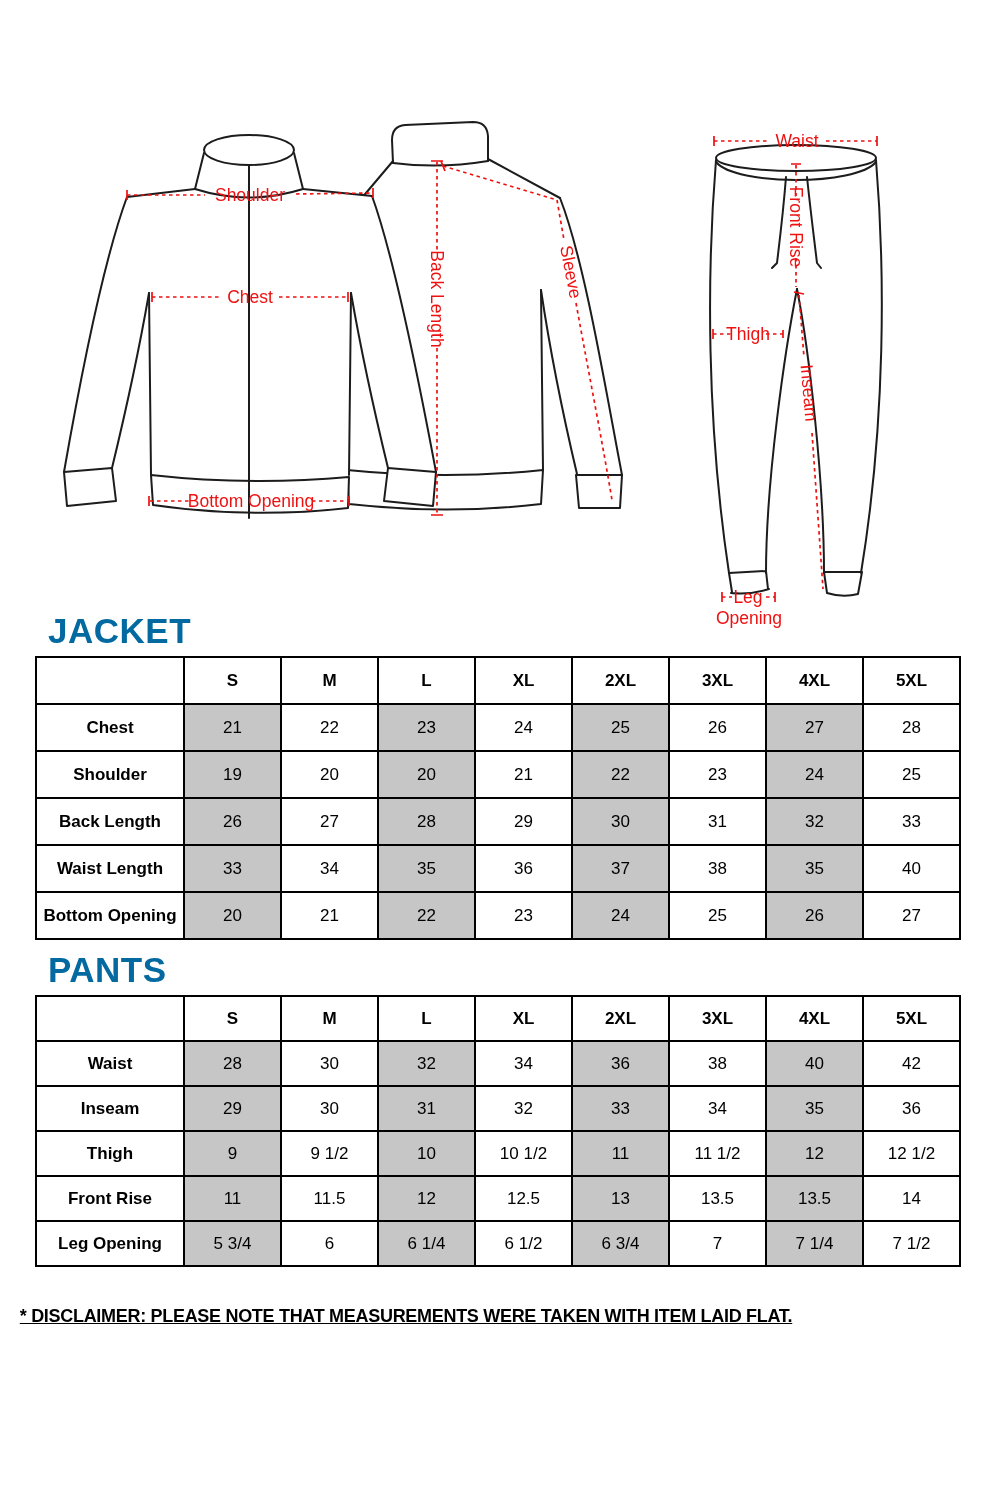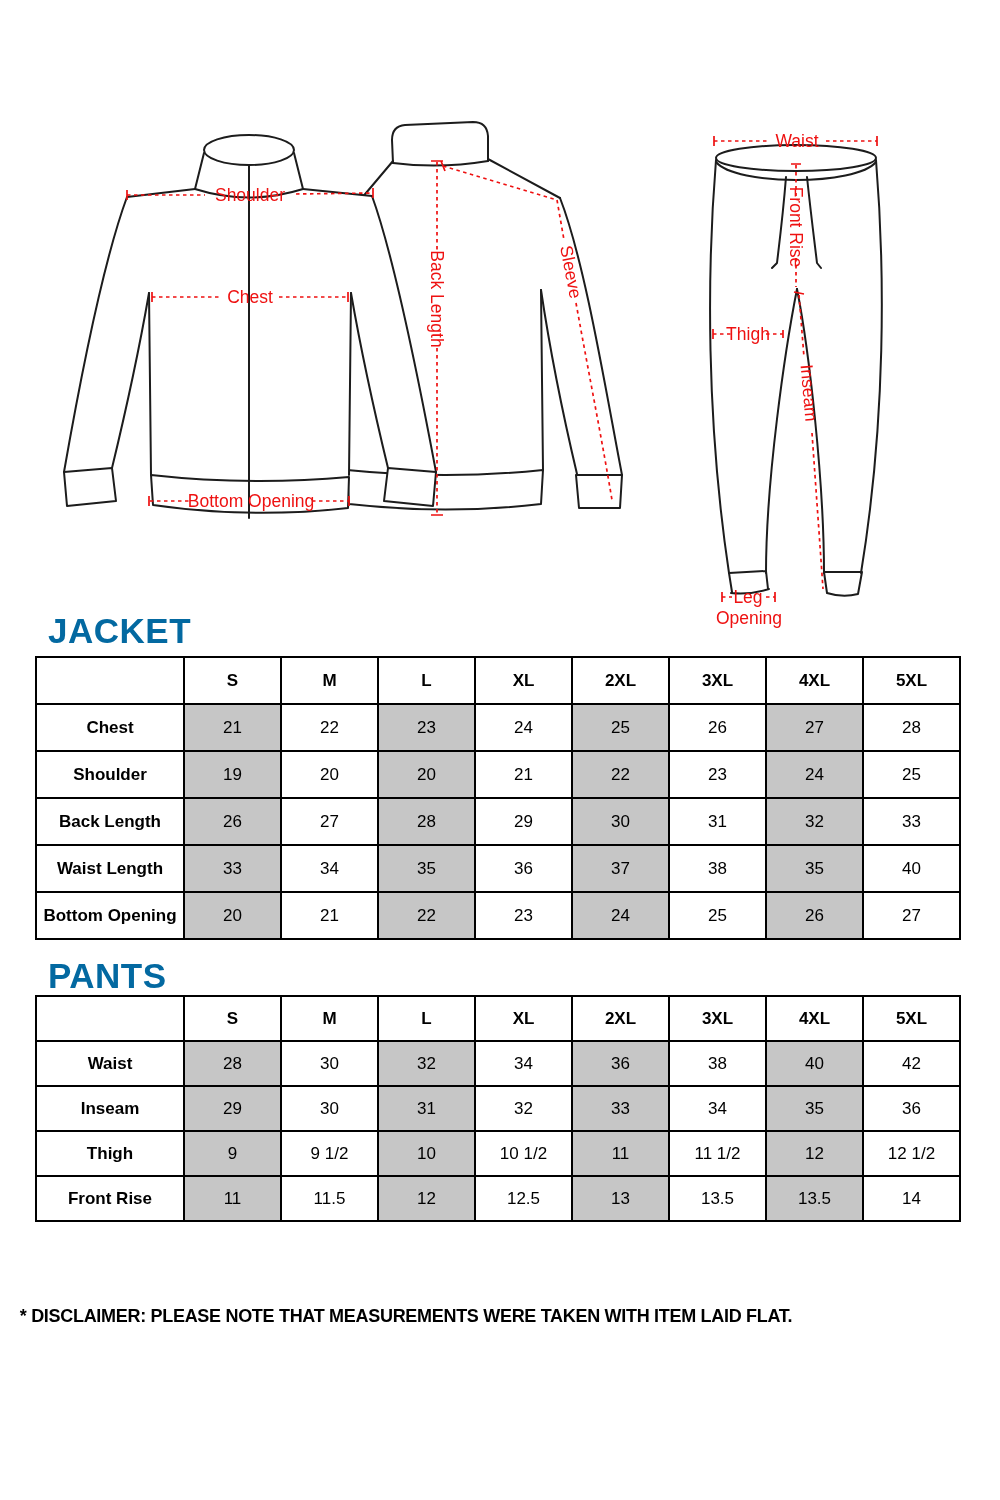--- a/index.html
+++ b/index.html
@@ -7,40 +7,40 @@
     width:1000px;height:1500px;position:relative;background:#ffffff;
     font-family:"Liberation Sans", sans-serif;color:#000;overflow:hidden;
   }
   svg text{font-family:"Liberation Sans", sans-serif;}
   .diagram-svg{position:absolute;top:0;left:0;}
   .section-title{
     position:absolute;left:48px;font-size:35px;font-weight:bold;
     letter-spacing:0.5px;line-height:36px;color:#0369a1;
   }
   #jacket-title{top:613px;}
-  #pants-title{top:952px;margin-top:6px;}
+  #pants-title{top:952px;}
   table.size-table{
     position:absolute;left:35px;width:924px;border-collapse:collapse;
     table-layout:fixed;background:#fff;
   }
   #jacket-table{top:656px;}
   #pants-table{top:995px;}
   .size-table th,.size-table td{
     border:2px solid #000;text-align:center;vertical-align:middle;
     font-size:17px;padding:0;overflow:hidden;white-space:nowrap;
   }
   #jacket-table th,#jacket-table td{height:45px;}
   #pants-table th,#pants-table td{height:43px;}
   .size-table th{font-weight:bold;}
   .row-label{font-weight:bold;}
   td.shade{background:#c6c6c6;}
   td.has-marker{position:relative;margin-left:47px;}
   .disclaimer{
     position:absolute;left:0;top:1304px;width:812px;text-align:center;
-    font-weight:bold;font-size:18px;line-height:24px;letter-spacing:-0.3px;
+    font-weight:bold;font-size:18px;line-height:24px;letter-spacing:-0.3px;text-decoration:underline;
   }
 </style>
 </head>
 <body>
 
 <svg class="diagram-svg" width="1000" height="632" viewBox="0 0 1000 632">
 
   <g>
     <g fill="#ffffff" stroke="none">
       <path d="M393,163 L392,140 Q392,126 405,125 L473,122 Q487,122 488,136 L488,161 Z"></path>
@@ -278,18 +278,29 @@
     <td class="row-label">Front Rise</td>
     <td class="shade">11</td>
     <td>11.5</td>
     <td class="shade">12</td>
     <td>12.5</td>
     <td class="shade">13</td>
     <td>13.5</td>
     <td class="shade">13.5</td>
     <td>14</td>
   </tr>
+  <tr>
+    <td class="row-label">Leg Opening</td>
+    <td class="shade">5 3/4</td>
+    <td>6</td>
+    <td class="shade">6 1/4</td>
+    <td>6 1/2</td>
+    <td class="shade">6 3/4</td>
+    <td>7</td>
+    <td class="shade">7 1/4</td>
+    <td>7 1/2</td>
+  </tr>
   </tbody>
 </table>
 
 <div class="disclaimer">
   <div>* DISCLAIMER: PLEASE NOTE THAT MEASUREMENTS WERE TAKEN WITH ITEM LAID FLAT.</div>
 </div>
 
 </body></html>

